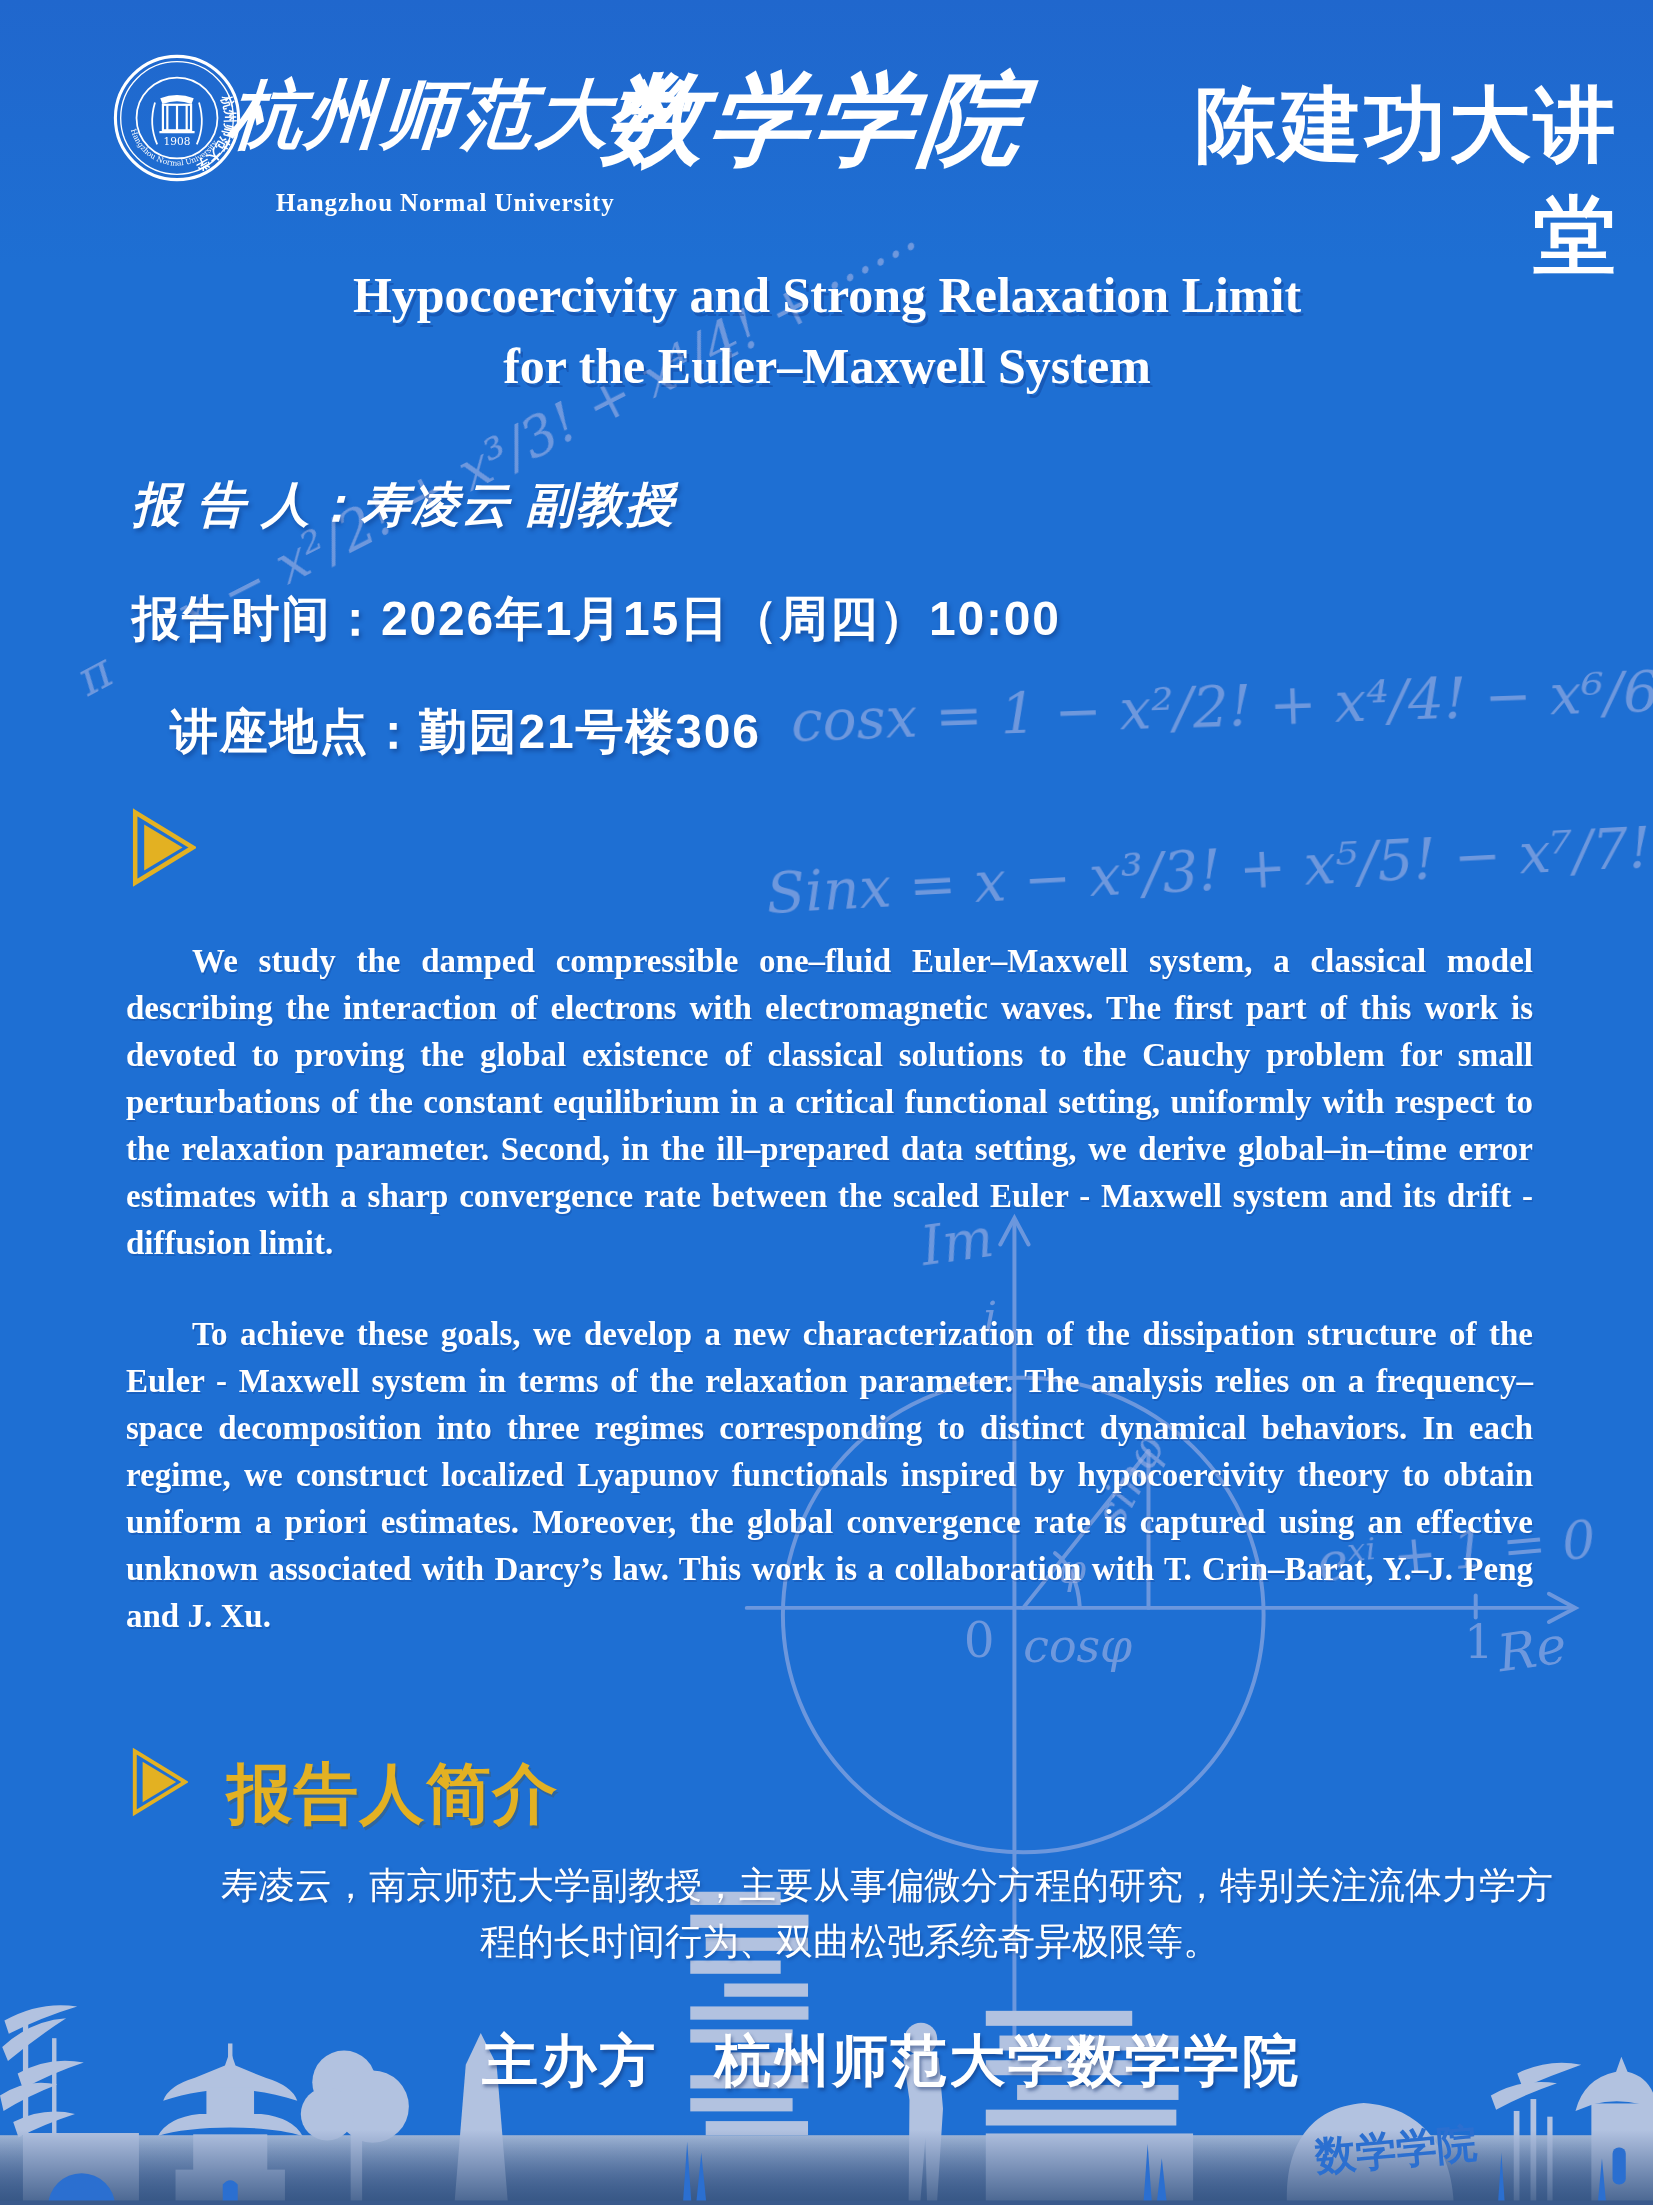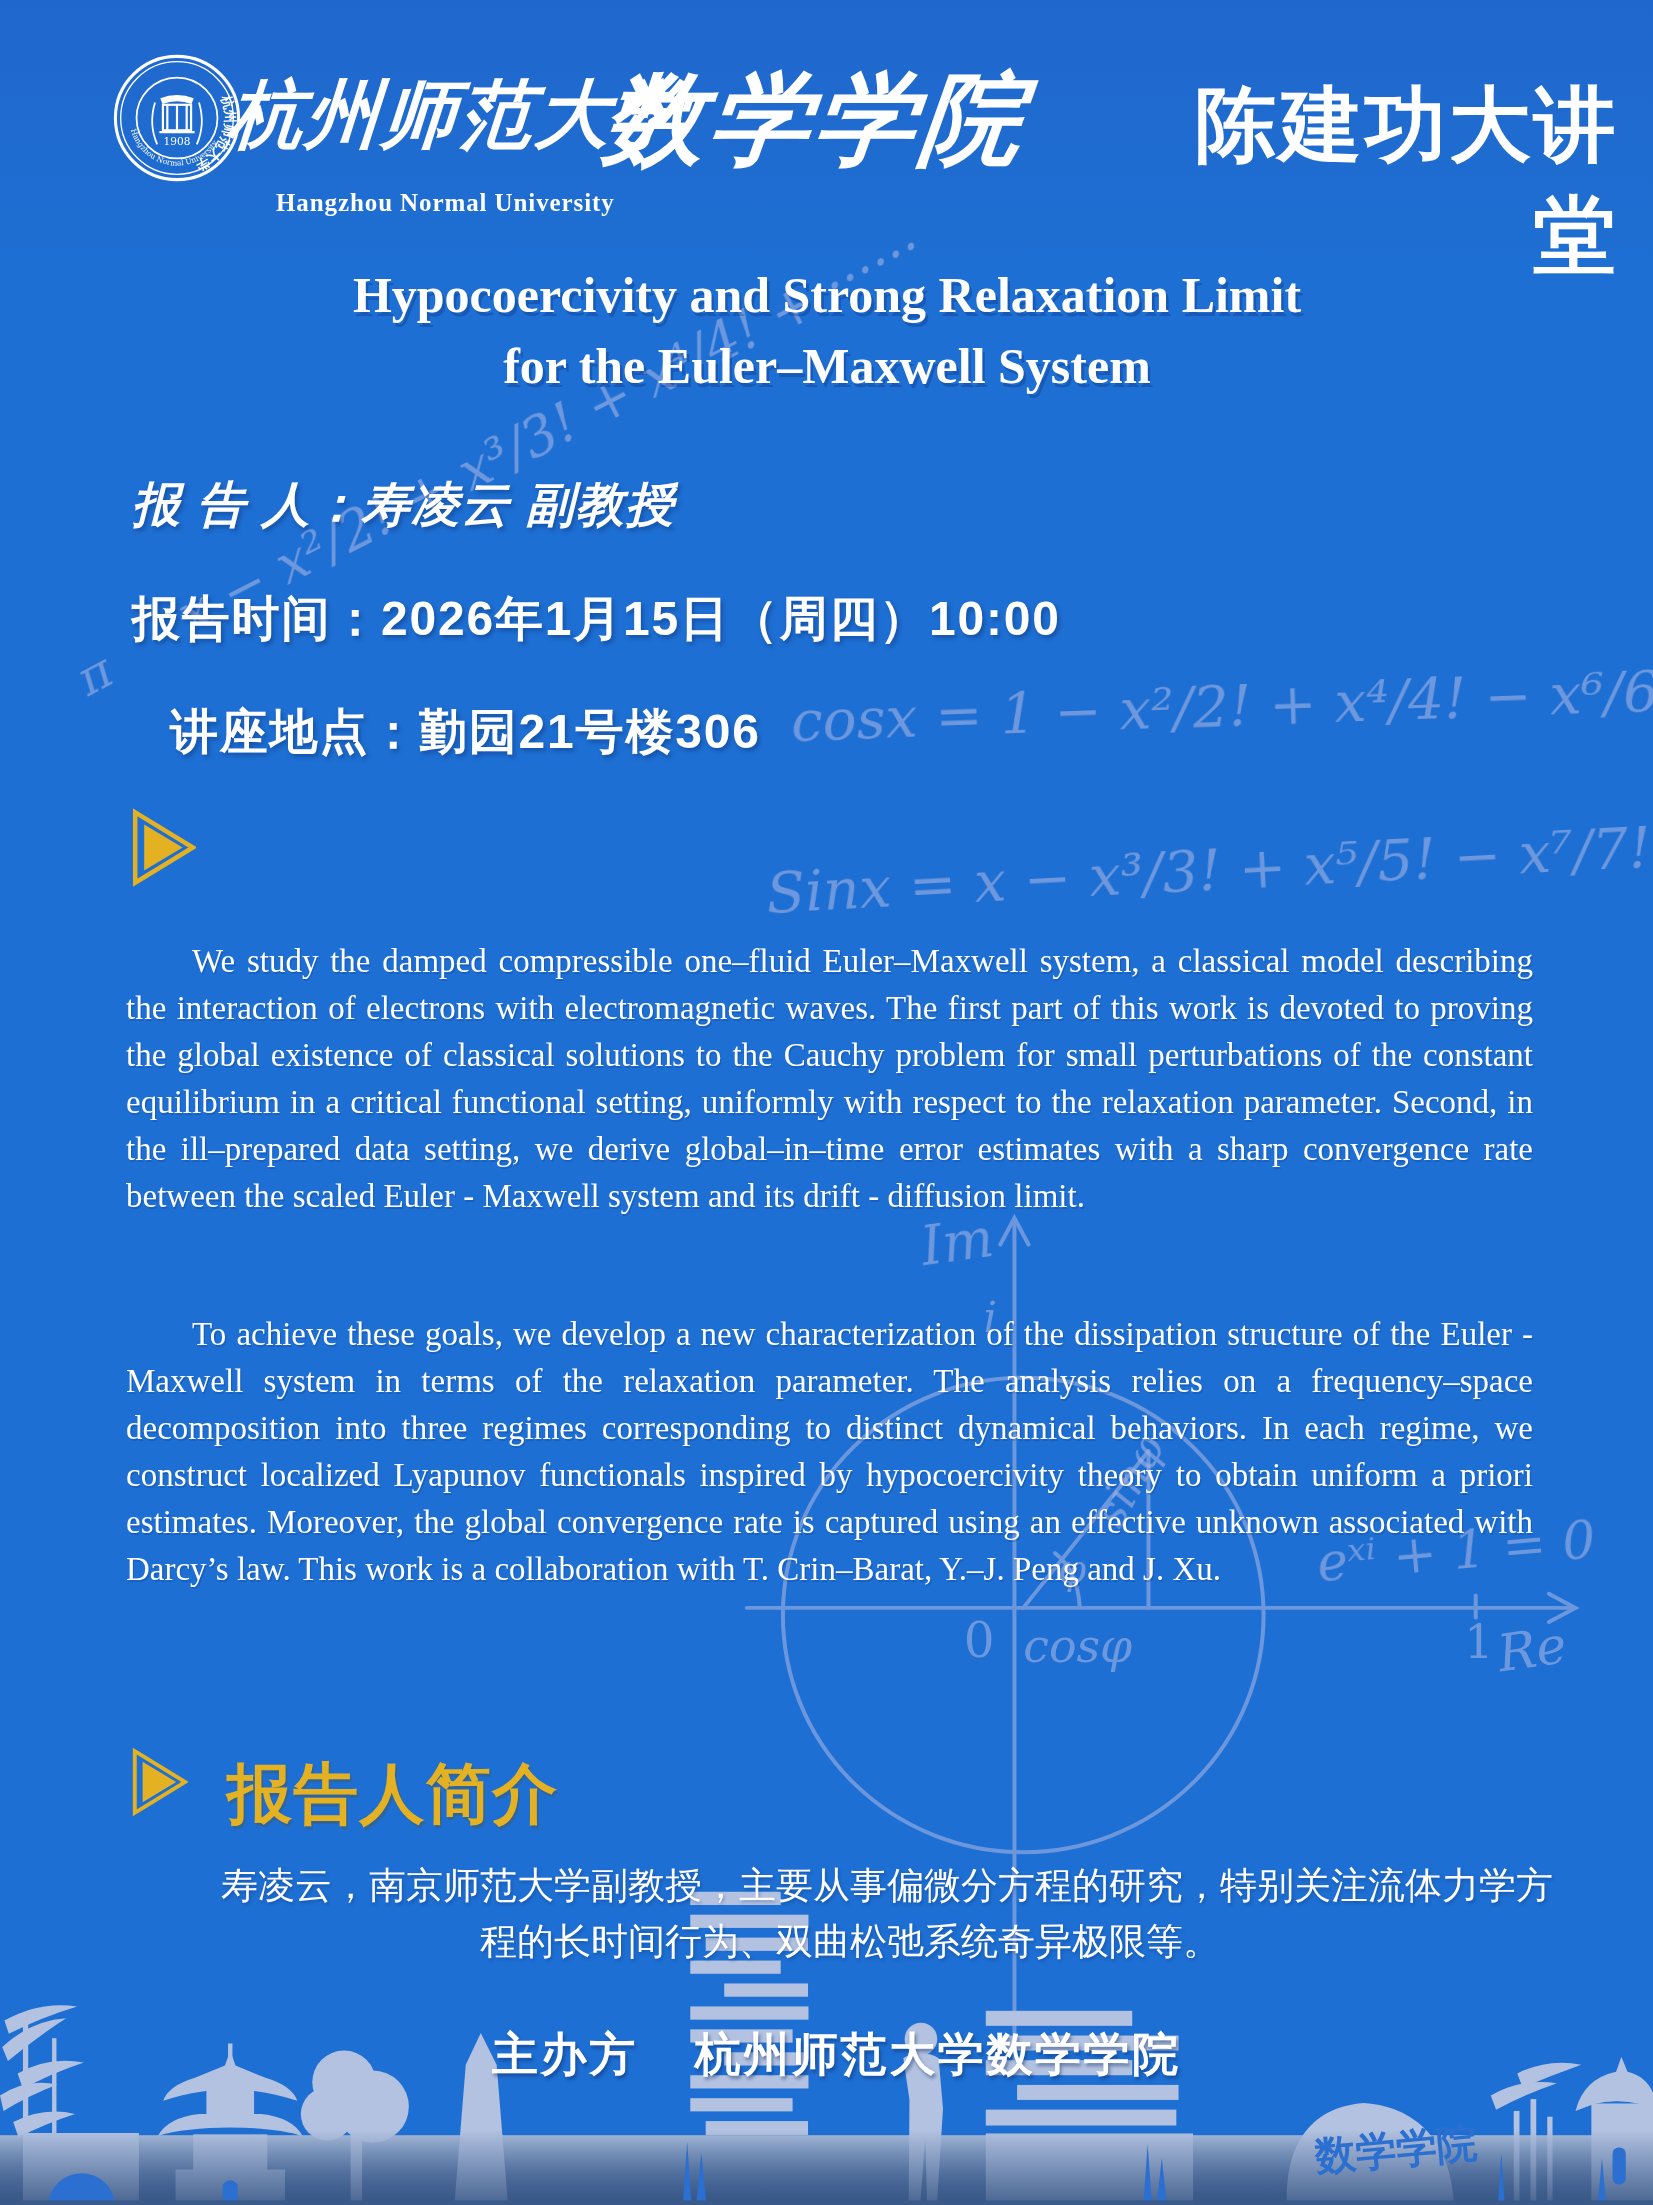--- a/index.html
+++ b/index.html
@@ -30,28 +30,28 @@
   
   .sec-head{color:#e3b122;font-weight:bold;letter-spacing:1.3px;
     text-shadow:1.8px 2.6px 0 rgba(100,70,0,0.25);}
   .abstract-head{left:229px;top:806px;font-size:58px;}
   .bio-head{left:227px;top:1750px;font-size:65px;}
   .arrow-icon{display:block;}
   .arrow-abstract{left:132px;top:808px;}
   .arrow-bio{left:132px;top:1747px;}
   
   .para{left:126px;width:1407px;color:#ffffff;text-align:justify;
-    font-family:"Liberation Serif","DejaVu Serif",serif;font-weight:normal;
+    font-family:"Liberation Serif","DejaVu Serif",serif;font-weight:bold;
     font-size:33px;line-height:47px;text-indent:66px;text-shadow:1.3px 1.8px 0 rgba(10,40,120,0.22);}
   .para1{top:905px;} .para2{top:1278px;}
   
   .bio-text{left:129px;top:1821px;width:1442px;color:#ffffff;font-size:37px;line-height:56px;
     text-indent:74px;text-shadow:1.3px 2.2px 3.5px rgba(0,30,90,0.30);text-align:center;}
   
-  .host{left:492px;top:2024px;color:#ffffff;font-weight:bold;font-size:46px;letter-spacing:2.6px;
+  .host{left:482px;top:2024px;color:#ffffff;font-weight:bold;font-size:56px;letter-spacing:2.6px;
     text-shadow:1.8px 2.6px 3.5px rgba(10,40,100,0.45);white-space:nowrap;}
   .host .gap{display:inline-block;width:57px;}
   svg text{font-family:"DejaVu Serif","Liberation Serif",serif;}
 </style>
 </head>
 <body>
 
 <div id="poster">
 
   <svg class="abs z0" style="left:0;top:0" width="1654" height="2205" viewBox="0 0 3750 5000">

